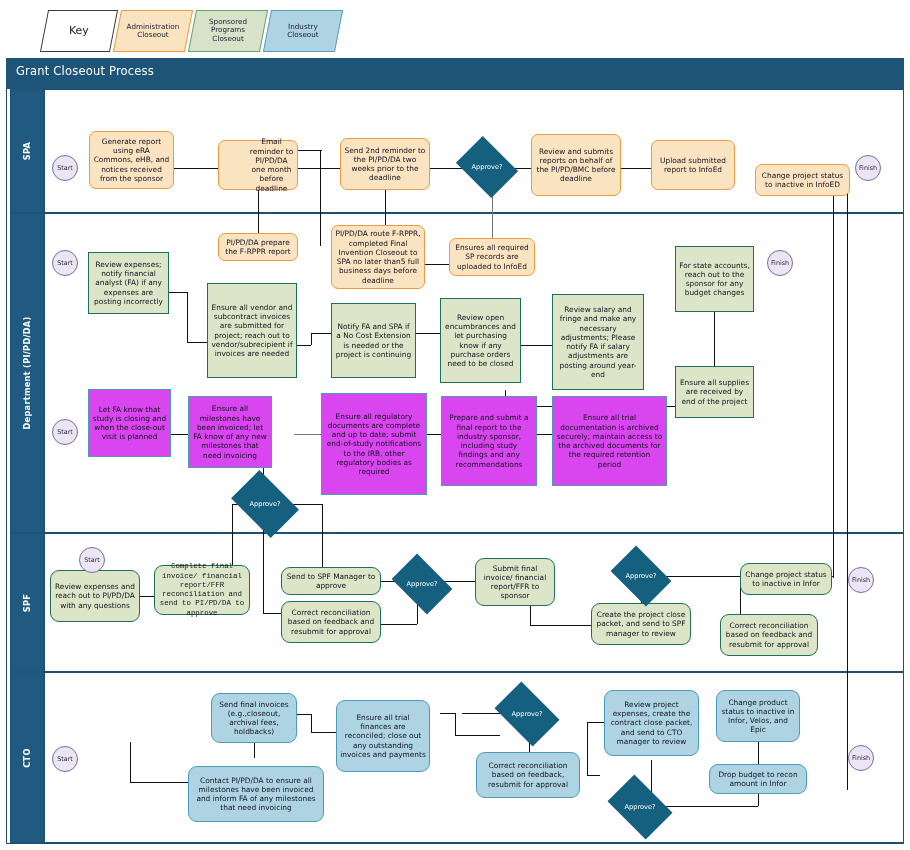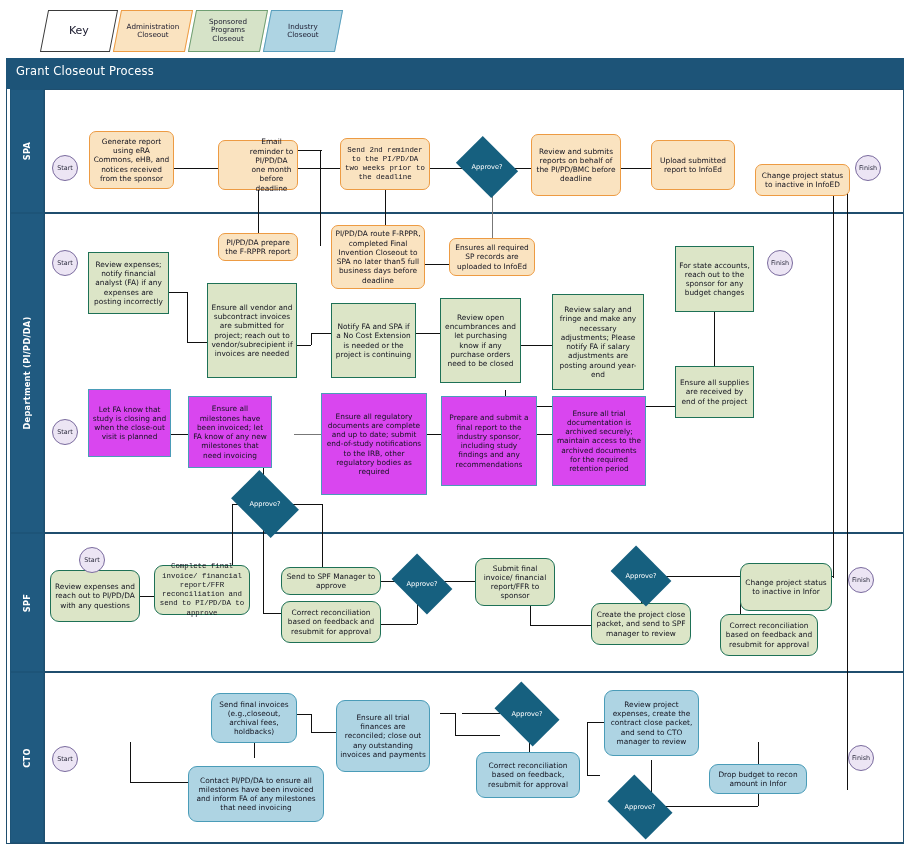--- a/index.html
+++ b/index.html
@@ -252,21 +252,21 @@
 
   <div class="term" style="left:52px;top:155px;">
     <span>Start</span>
   </div>
   <div class="node n-orange" style="left:89px;top:131px;width:85px;height:58px;">
     <span>Generate report using eRA Commons, eHB, and notices received from the sponsor</span>
   </div>
   <div class="node n-orange" style="left:218px;top:140px;width:80px;height:50px;padding-left:30px;">
     <span>Email reminder to PI/PD/DA one month before deadline</span>
   </div>
-  <div class="node n-orange" style="left:340px;top:138px;width:90px;height:52px;font-family:Liberation Mono, monospace;">
+  <div class="node n-orange" style="left:340px;top:138px;width:90px;height:52px;">
     <span>Send 2nd reminder to the PI/PD/DA two weeks prior to the deadline</span>
   </div>
   <div class="diamond" style="left:462px;top:148px;width:50px;height:38px;">
     <div class="dshape"></div>
     <div class="dlabel">Approve?</div>
   </div>
   <div class="node n-orange" style="left:531px;top:134px;width:90px;height:62px;">
     <span>Review and submits reports on behalf of the PI/PD/BMC before deadline</span>
   </div>
   <div class="node n-orange" style="left:651px;top:140px;width:84px;height:50px;">
@@ -325,21 +325,21 @@
   </div>
   <div class="node n-blue" style="left:188px;top:396px;width:84px;height:72px;">
     <span>Ensure all milestones have been invoiced; let FA know of any new milestones that need invoicing</span>
   </div>
   <div class="node n-blue" style="left:321px;top:393px;width:106px;height:102px;">
     <span>Ensure all regulatory documents are complete and up to date; submit end-of-study notifications to the IRB, other regulatory bodies as required</span>
   </div>
   <div class="node n-blue" style="left:441px;top:396px;width:96px;height:90px;">
     <span>Prepare and submit a final report to the industry sponsor, including study findings and any recommendations</span>
   </div>
-  <div class="node n-blue" style="left:552px;top:396px;width:94px;height:90px;">
+  <div class="node n-blue" style="left:552px;top:396px;width:115px;height:90px;">
     <span>Ensure all trial documentation is archived securely; maintain access to the archived documents for the required retention period</span>
   </div>
   <div class="diamond" style="left:237px;top:484px;width:56px;height:40px;">
     <div class="dshape"></div>
     <div class="dlabel">Approve?</div>
   </div>
 
   <div class="term" style="left:79px;top:547px;">
     <span>Start</span>
   </div>
@@ -362,21 +362,21 @@
   <div class="node n-green-r" style="left:475px;top:558px;width:80px;height:48px;">
     <span>Submit final invoice/ financial report/FFR to sponsor</span>
   </div>
   <div class="node n-green-r" style="left:591px;top:603px;width:100px;height:42px;">
     <span>Create the  project close packet, and send to SPF manager to review</span>
   </div>
   <div class="diamond" style="left:616px;top:558px;width:50px;height:36px;">
     <div class="dshape"></div>
     <div class="dlabel">Approve?</div>
   </div>
-  <div class="node n-green-r" style="left:740px;top:563px;width:92px;height:48px;border-radius:9px;">
+  <div class="node n-green-r" style="left:740px;top:563px;width:92px;height:32px;border-radius:9px;">
     <span>Change project status to inactive in Infor</span>
   </div>
   <div class="node n-green-r" style="left:720px;top:614px;width:98px;height:42px;">
     <span>Correct reconciliation based on feedback and resubmit for approval</span>
   </div>
   <div class="term" style="left:848px;top:567px;">
     <span>Finish</span>
   </div>
 
   <div class="term" style="left:52px;top:746px;">
@@ -398,20 +398,23 @@
   <div class="node n-blue-r" style="left:476px;top:752px;width:104px;height:46px;">
     <span>Correct reconciliation based on feedback, resubmit for approval</span>
   </div>
   <div class="node n-blue-r" style="left:604px;top:690px;width:95px;height:66px;">
     <span>Review project expenses, create the contract close packet, and send to CTO manager to review</span>
   </div>
   <div class="diamond" style="left:613px;top:788px;width:54px;height:38px;">
     <div class="dshape"></div>
     <div class="dlabel">Approve?</div>
   </div>
+  <div class="node n-blue-r" style="left:716px;top:690px;width:84px;height:52px;">
+    <span>Change product status to inactive in Infor, Velos, and Epic</span>
+  </div>
   <div class="node n-blue-r" style="left:709px;top:764px;width:98px;height:30px;">
     <span>Drop budget to recon amount in Infor</span>
   </div>
   <div class="term" style="left:848px;top:745px;">
     <span>Finish</span>
   </div>
 
 </div>
 
 </body></html>

